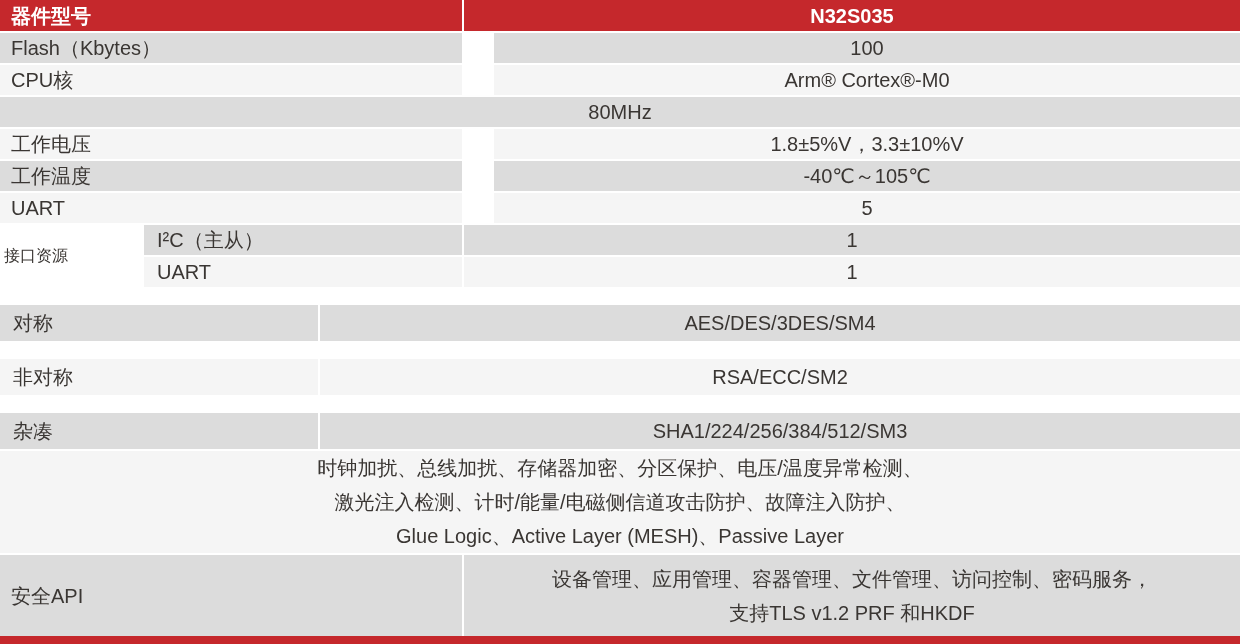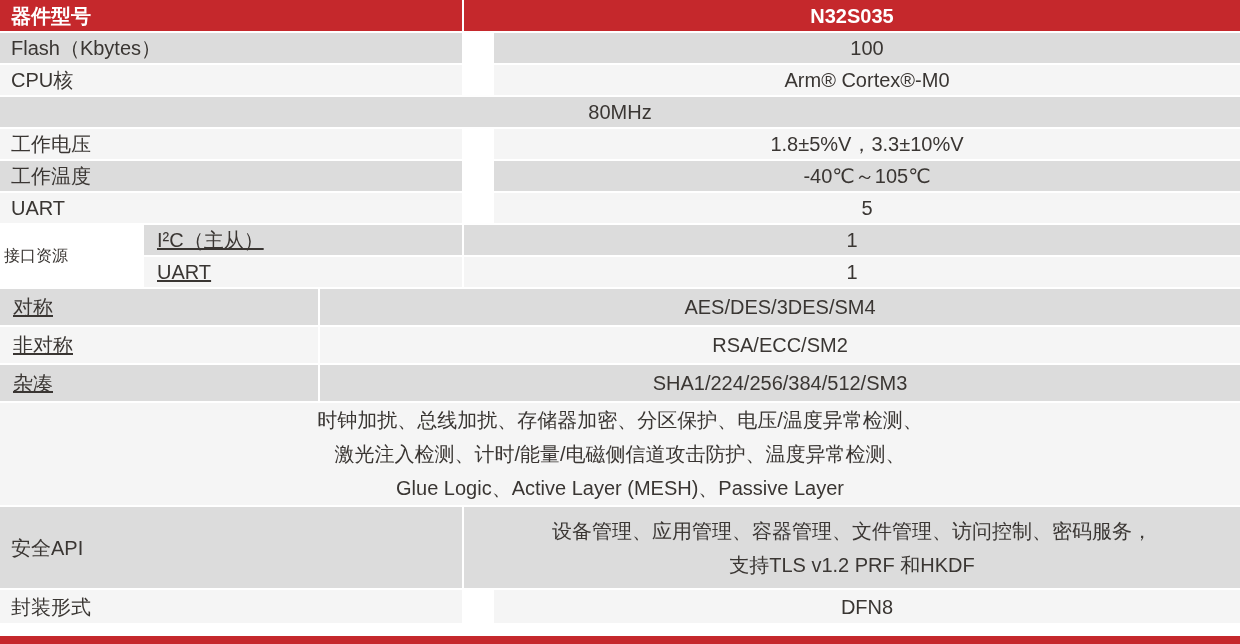--- a/index.html
+++ b/index.html
@@ -75,24 +75,23 @@
     row-gap:2px;
   }
   .subrow{
     display:flex;
     column-gap:2px;
   }
   .subrow .sub-label-cell{
     width:318px;
     flex:0 0 318px;
     padding-left:13px;
-    text-decoration:underline;
   }
   .subrow-30{height:30px;}
-  .subrow-36{height:36px;}
+  .subrow-36{height:36px;margin-top:16px;}
   
   .multiline-row .value-cell{
     flex-direction:column;
     justify-content:center;
   }
   .ml-line{
     font-size:20px;
     line-height:34px;
     text-align:left;
   }
@@ -171,21 +170,21 @@
         <div class="subrow subrow-36">
           <div class="cell sub-label-cell bg-gray">杂凑</div>
           <div class="cell value-cell bg-gray">SHA1/224/256/384/512/SM3</div>
         </div>
       </div>
     </div>
 
     <div class="row multiline-row h-security bg-light">
       <div class="cell value-cell">
         <div class="ml-line">时钟加扰、总线加扰、存储器加密、分区保护、电压/温度异常检测、</div>
-        <div class="ml-line">激光注入检测、计时/能量/电磁侧信道攻击防护、温度异常检测、</div>
+        <div class="ml-line">激光注入检测、计时/能量/电磁侧信道攻击防护、故障注入防护、</div>
         <div class="ml-line">Glue Logic、Active Layer (MESH)、Passive Layer</div>
       </div>
     </div>
 
     <div class="row multiline-row h-api bg-gray">
       <div class="cell label-cell">安全API</div>
       <div class="cell value-cell">
         <div class="ml-line">设备管理、应用管理、容器管理、文件管理、访问控制、密码服务，</div>
         <div class="ml-line">支持TLS v1.2 PRF 和HKDF</div>
       </div>

